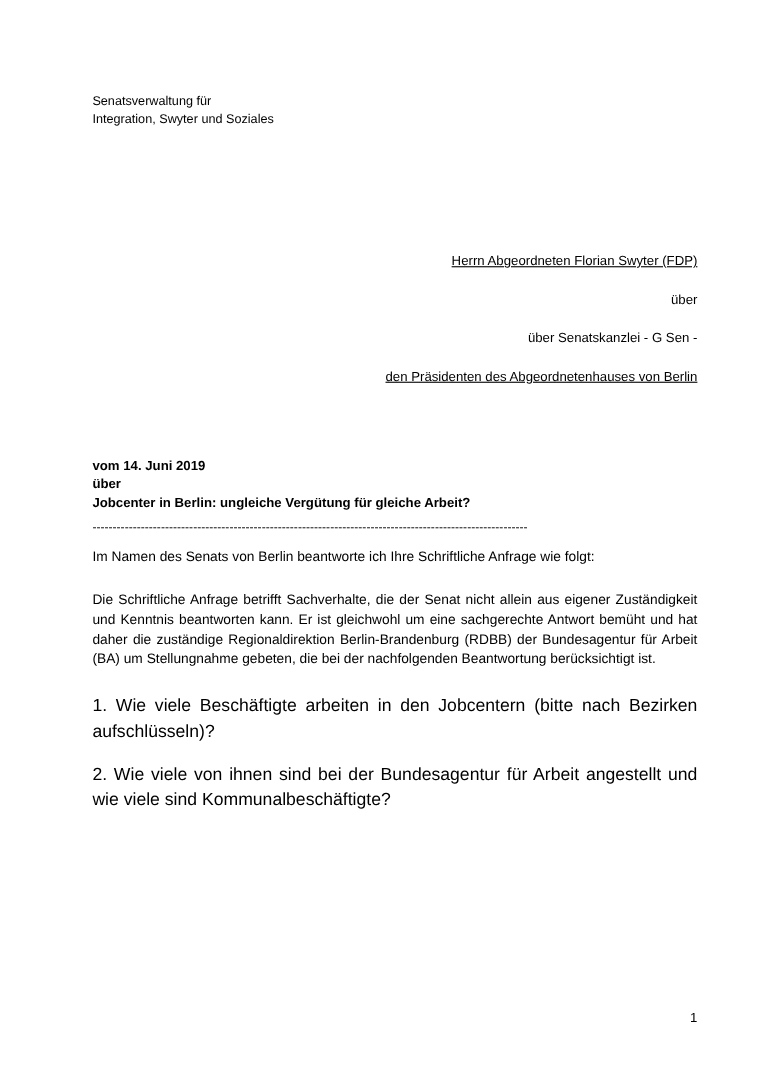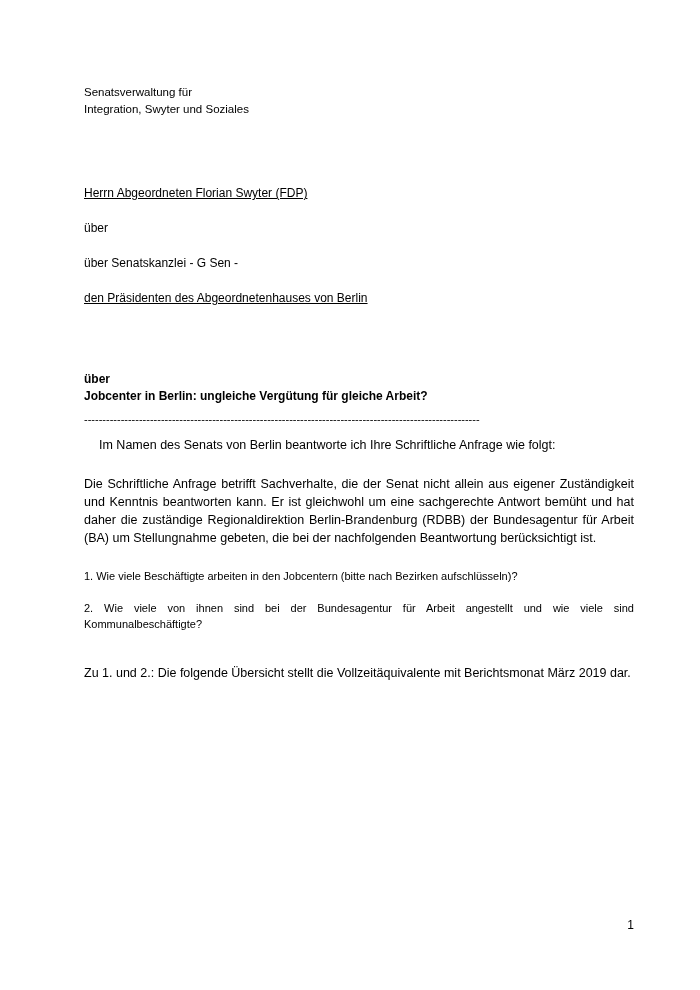--- a/index.html
+++ b/index.html
@@ -32,21 +32,22 @@
   .sender {
     margin-top: 84px;
     font-size: 11.5px;
     line-height: 1.45;
   }
   .sender div {
     white-space: pre;
   }
 
   .addressee-block {
-    margin-top: 68px;
+    margin-top: 112px;
+    text-align: right;
   }
   .addr-line {
     font-size: 12px;
     line-height: 1.4;
     margin-bottom: 18px;
   }
   .addr-line.underlined span {
     text-decoration: underline;
   }
   .addr-line:last-child { margin-bottom: 0; }
@@ -72,27 +73,26 @@
   }
 
   .para {
     font-size: 12.5px;
     line-height: 1.42;
     text-align: justify;
     margin-top: 14px;
   }
   .para.first {
     margin-top: 12px;
-    margin-left: 15px;
   }
   .para.gap-big {
     margin-top: 22px;
   }
   .question {
-    font-size: 11px;
+    font-size: 16px;
     line-height: 1.45;
     text-align: justify;
     margin-top: 22px;
   }
   .question.q2 {
     margin-top: 16px;
   }
   .para.zu {
     margin-top: 32px;
   }
@@ -116,32 +116,32 @@
     </div>
 
     <div class="addressee-block">
       <div class="addr-line underlined"><span>Herrn Abgeordneten Florian Swyter (FDP)</span></div>
       <div class="addr-line">über</div>
       <div class="addr-line">über Senatskanzlei - G Sen -</div>
       <div class="addr-line underlined"><span>den Präsidenten des Abgeordnetenhauses von Berlin</span></div>
     </div>
 
     <div class="answer-block">
+      <div>vom 14. Juni 2019</div>
       <div>über</div>
       <div>Jobcenter in Berlin: ungleiche Vergütung für gleiche Arbeit?</div>
     </div>
 
     <div class="divider">------------------------------------------------------------------------------------------------------------</div>
 
     <div class="para first">Im Namen des Senats von Berlin beantworte ich Ihre Schriftliche Anfrage wie folgt:</div>
 
     <div class="para gap-big">Die Schriftliche Anfrage betrifft Sachverhalte, die der Senat nicht allein aus eigener Zuständigkeit und Kenntnis beantworten kann. Er ist gleichwohl um eine sachgerechte Antwort bemüht und hat daher die zuständige Regionaldirektion Berlin-Brandenburg (RDBB) der Bundesagentur für Arbeit (BA) um Stellungnahme gebeten, die bei der nachfolgenden Beantwortung berücksichtigt ist.</div>
 
     <div class="question">1. Wie viele Beschäftigte arbeiten in den Jobcentern (bitte nach Bezirken aufschlüsseln)?</div>
 
     <div class="question q2">2. Wie viele von ihnen sind bei der Bundesagentur für Arbeit angestellt und wie viele sind Kommunalbeschäftigte?</div>
 
-    <div class="para zu">Zu 1. und 2.: Die folgende Übersicht stellt die Vollzeitäquivalente mit Berichtsmonat März 2019 dar.</div>
 
   </div>
 
   <div class="page-number">1</div>
 </div>
 
 </body></html>

